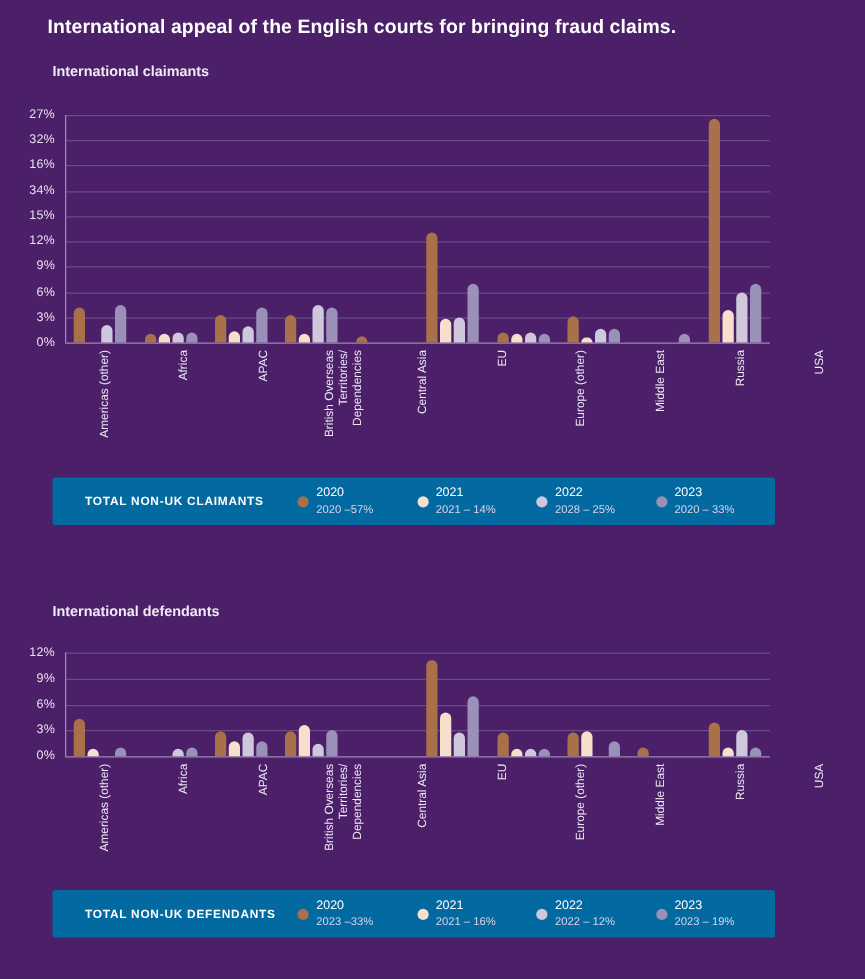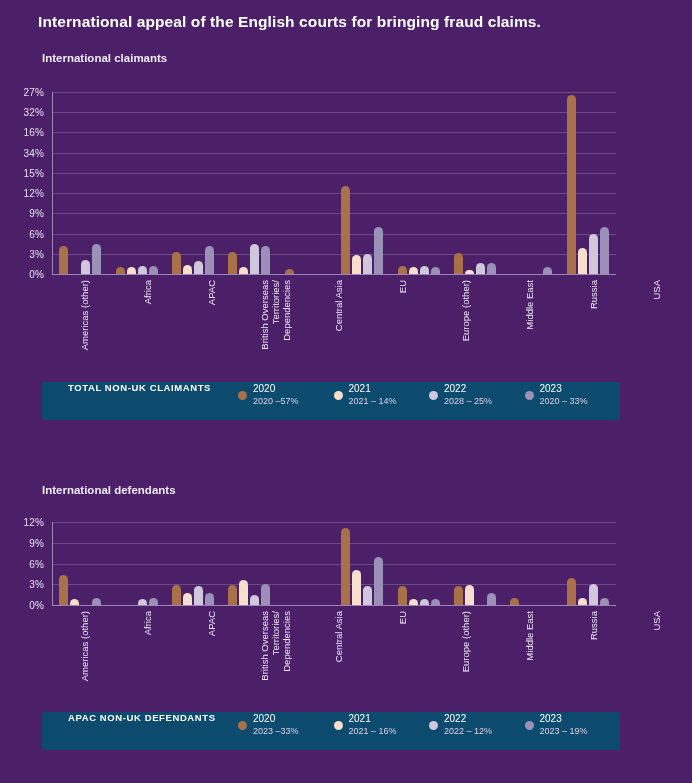--- a/index.html
+++ b/index.html
@@ -48,22 +48,22 @@
     position: absolute; left: 50%; top: 0;
     transform-origin: top left;
     transform: rotate(-90deg) translate(-100%, -50%);
     font-size: 9.5px; color: #efe8f5; white-space: nowrap;
     text-align: right; line-height: 11px;
   }
 
   
   .legend {
     position: absolute; left: 38px; width: 578px; height: 38px;
-    background: #0c4a6e; border-radius: 2px;
-    display: flex; align-items: flex-start;
+    background: #0369a1; border-radius: 2px;
+    display: flex; align-items: center;
   }
   .legend-title {
     font-size: 9.5px; font-weight: bold; color: #ffffff;
     letter-spacing: .6px; margin-left: 26px; width: 170px;
   }
   .legend-items { display: flex; flex: 1; }
   .legend-item { flex: 1 1 0; display: flex; align-items: center; gap: 6px; }
   .swatch { width: 9px; height: 9px; border-radius: 50%; flex: none; }
   .legend-text { display: flex; flex-direction: column; line-height: 13px; }
   .legend-year { font-size: 10px; color: #ffffff; }
@@ -341,21 +341,21 @@
           <div class="xlab">Middle East</div>
         </div>
         <div class="xlabwrap">
           <div class="xlab">Russia</div>
         </div>
         <div class="xlabwrap">
           <div class="xlab">USA</div>
         </div>
       </div>
     <div class="legend" id="leg1" style="top:282px;">
-      <div class="legend-title">APAC NON-UK DEFENDANTS</div>
+      <div class="legend-title">TOTAL NON-UK DEFENDANTS</div>
       <div class="legend-items" id="legitems1">
           <div class="legend-item">
             <div class="swatch" style="background: rgb(168, 113, 74);"></div>
             <div class="legend-text">
               <div class="legend-year">2020</div>
               <div class="legend-val">2023 –33%</div>
             </div>
           </div>
           <div class="legend-item">
             <div class="swatch" style="background: rgb(247, 223, 205);"></div>

